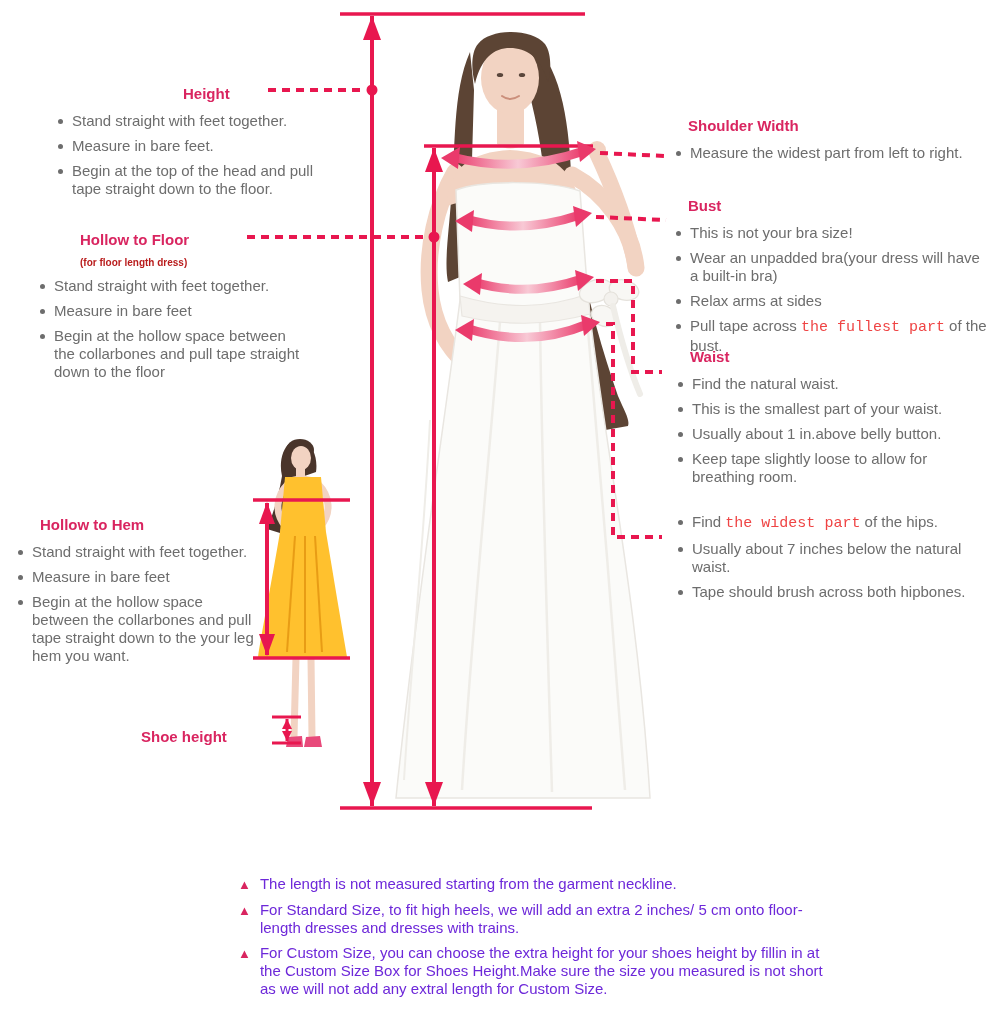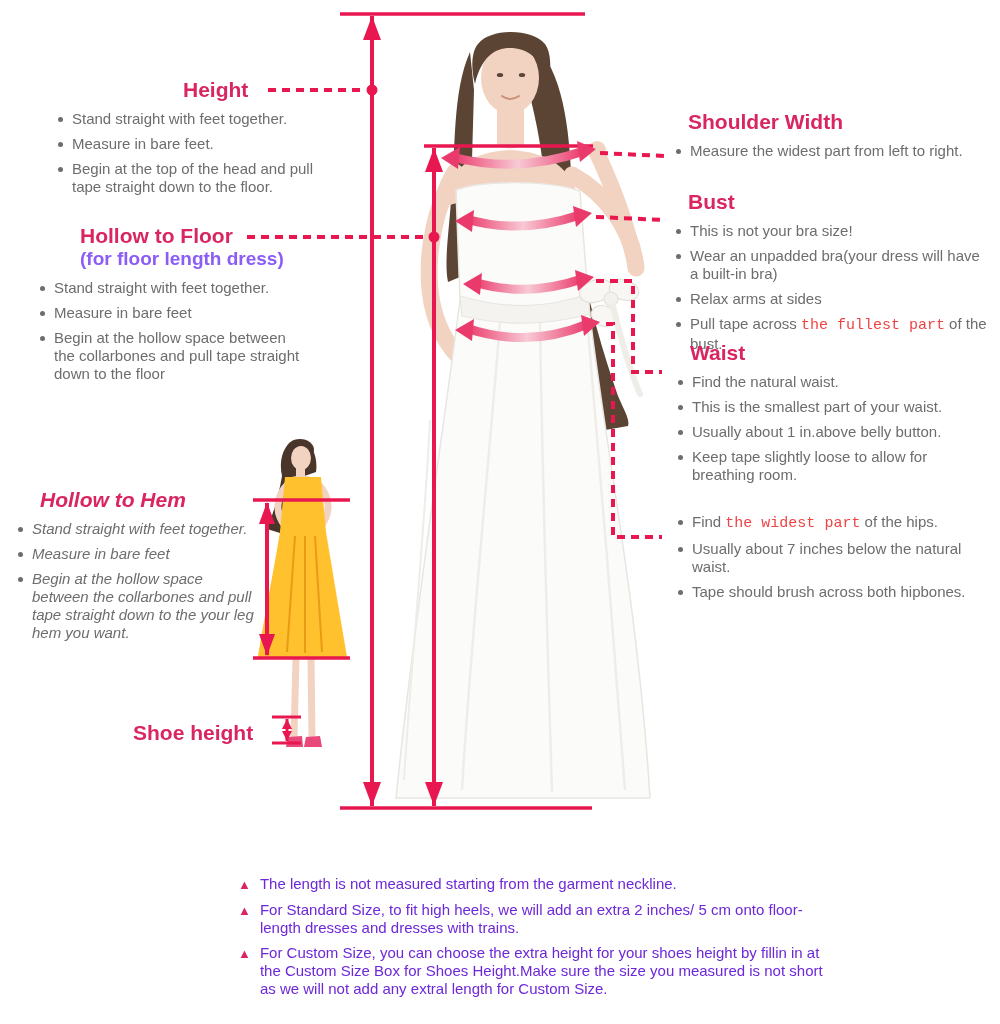--- a/index.html
+++ b/index.html
@@ -3,24 +3,24 @@
 <meta charset="utf-8">
 <style>
   html,body{margin:0;padding:0;background:#fff;}
   .canvas{
     position:relative;width:1000px;height:1024px;background:#ffffff;
     font-family:"Liberation Sans","DejaVu Sans",sans-serif;overflow:hidden;
   }
   .fig-layer{position:absolute;left:0;top:0;width:1000px;height:1024px;}
   .sec{position:absolute;}
   .sec-title{
-    font-size:21px;font-weight:bold;color:#D92560;line-height:1.1;margin:0;
+    font-size:15px;font-weight:bold;color:#D92560;line-height:1.1;margin:8px;
   }
   .sec-subtitle{
-    font-size:19px;font-weight:600;color:#8b5cf6;line-height:1.15;margin:1px 0 0 0;
+    font-size:10px;font-weight:600;color:#b91c1c;line-height:1.15;margin:1px 0 0 0;
   }
   ul.blist{list-style:none;margin:9px 0 0 0;padding:0;}
   ul.blist li{
     display:flex;align-items:flex-start;margin:0 0 7px 0;
     font-size:15px;line-height:18px;color:#6D6D6D;
   }
   ul.blist li .dot{
     flex:none;width:5px;height:5px;border-radius:50%;background:#6D6D6D;
     margin:7px 9px 0 0;
   }
@@ -196,21 +196,21 @@
           <span class="dot"></span>
           <span class="bl"><span>Measure in bare feet</span></span>
         </li>
         <li>
           <span class="dot"></span>
           <span class="bl"><span>Begin at the hollow space between the collarbones and pull tape straight down to the floor</span></span>
         </li>
       </ul>
   </div>
 
-  <div class="sec w-hhem" style="left:18px;top:488px;font-style:italic;">
+  <div class="sec w-hhem" style="left:18px;top:509px;">
     <h2 class="sec-title t-indent3">Hollow to Hem</h2>
     <ul class="blist">
         <li>
           <span class="dot"></span>
           <span class="bl"><span>Stand straight with feet together.</span></span>
         </li>
         <li>
           <span class="dot"></span>
           <span class="bl"><span>Measure in bare feet</span></span>
         </li>

